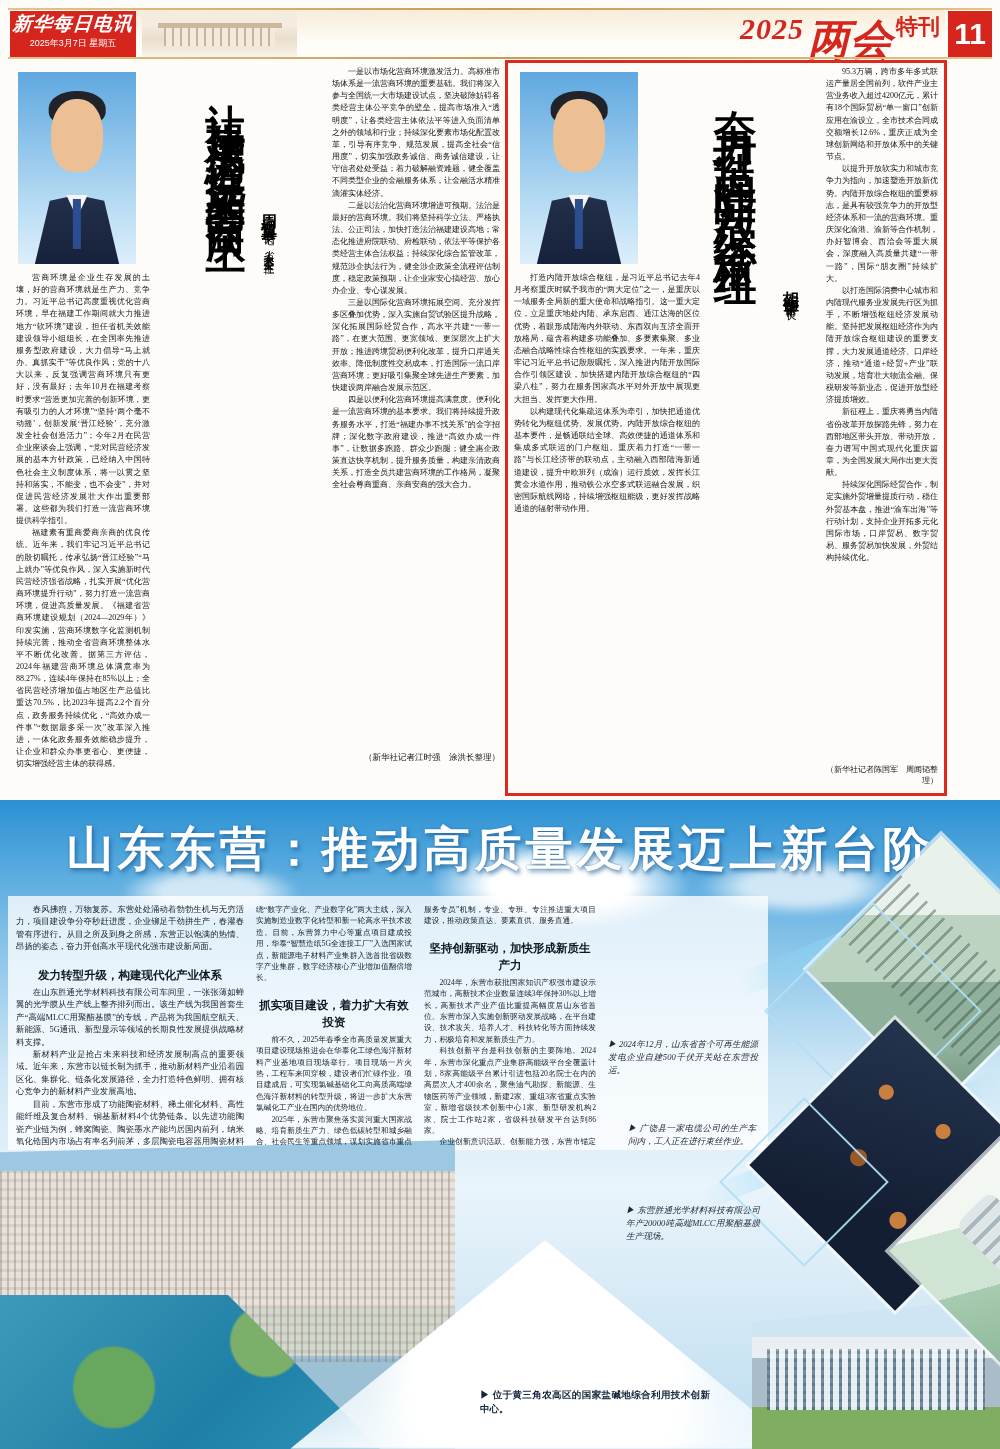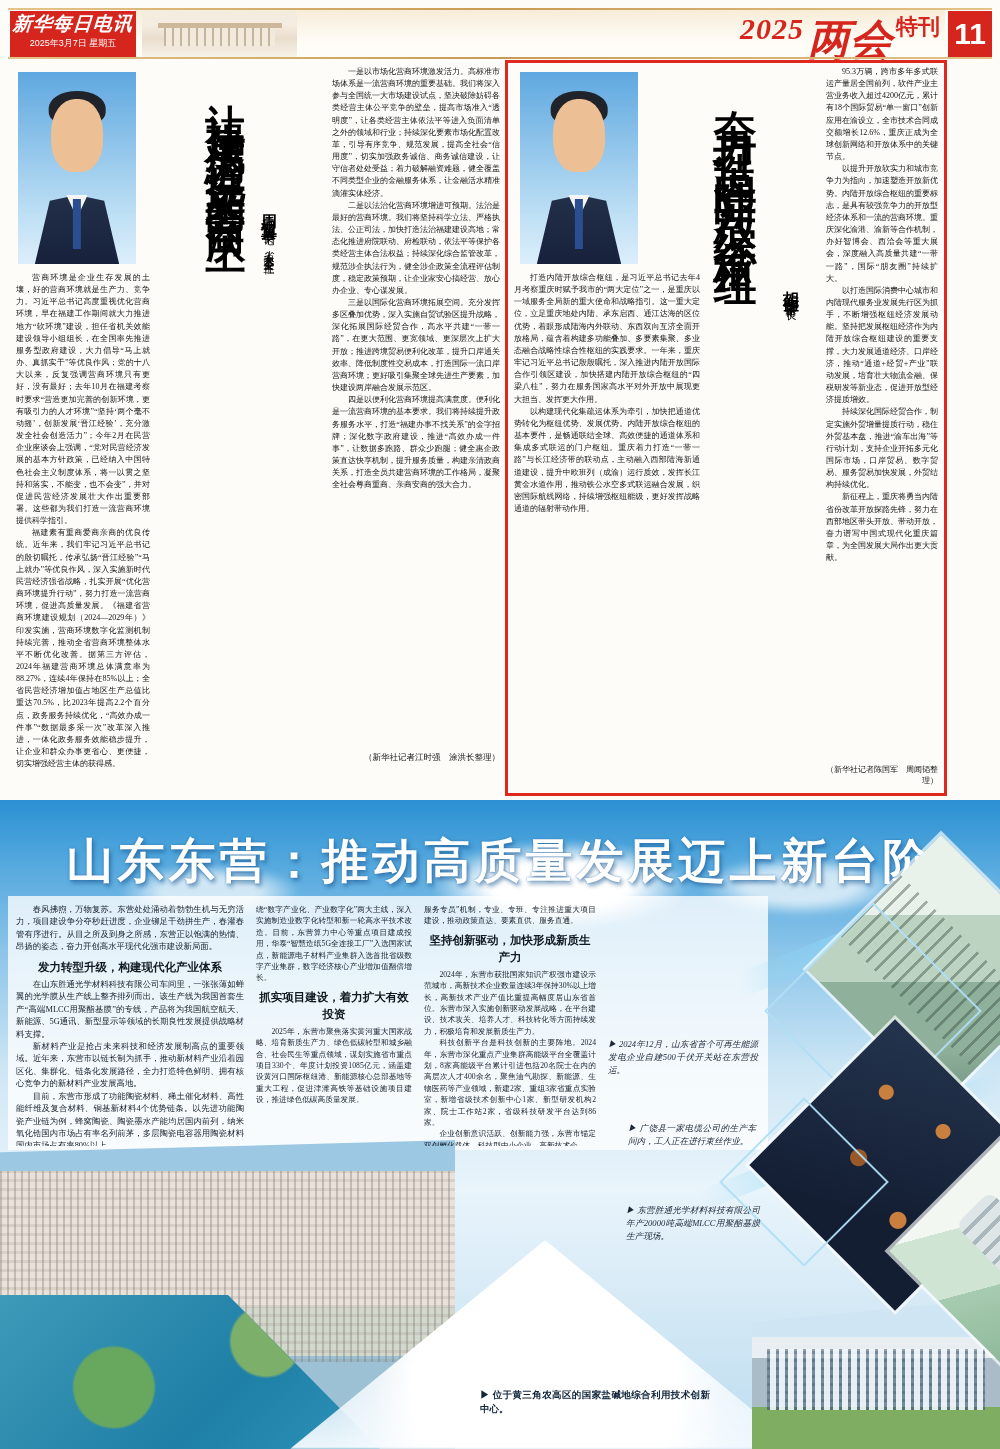--- a/index.html
+++ b/index.html
@@ -36,25 +36,25 @@
   .byline-v .nm{font-size:16px;font-weight:bold;letter-spacing:4px;}
   .byline-v .tt{font-size:11px;letter-spacing:2px;}
   .bodycol{font-size:8px;line-height:1.52;text-align:justify;color:#141414;overflow:hidden;}
   .bodycol p{margin:0;text-indent:2em;}
   .attr{font-size:8.5px;color:#141414;text-align:right;}
   .redbox{border:3px solid #e0291e;}
 
   
   .adv{left:0;top:800px;width:1000px;height:649px;background:linear-gradient(180deg,#2b90d2 0%,#55a9de 10%,#8ec6ea 24%,#cfe7f5 42%,#e9f4fb 60%,#bcdcef 100%);overflow:hidden;}
   .cloud{position:absolute;background:radial-gradient(closest-side,#ffffff 55%,rgba(255,255,255,0));border-radius:50%;filter:blur(3px);}
-  .adv-headline{position:absolute;left:0;top:30px;width:100%;text-align:center;color:#fff;font-family:"Liberation Sans",sans-serif;font-weight:bold;font-size:47px;letter-spacing:4px;text-shadow:2px 3px 4px rgba(20,80,140,.55),0 0 2px rgba(40,110,170,.8);}
+  .adv-headline{position:absolute;left:0;top:18px;width:100%;text-align:center;color:#fff;font-family:"Liberation Sans",sans-serif;font-weight:bold;font-size:47px;letter-spacing:4px;text-shadow:2px 3px 4px rgba(20,80,140,.55),0 0 2px rgba(40,110,170,.8);}
   .adv-panel{position:absolute;left:8px;top:96px;width:760px;height:254px;background:rgba(255,255,255,.78);}
   .adcol{position:absolute;font-size:8.2px;line-height:1.48;text-align:justify;color:#16202c;overflow:hidden;}
   .adcol p{margin:0;text-indent:2em;}
-  .adsub{font-family:"Liberation Sans",sans-serif;font-weight:bold;font-size:11.5px;text-align:center;text-indent:0 !important;margin:5px 0 3px !important;color:#101820;}
+  .adsub{font-family:"Liberation Sans",sans-serif;font-weight:bold;font-size:11.5px;text-align:center;text-indent:0 !important;margin:13px 0 3px !important;color:#101820;}
   .cap{position:absolute;font-size:8.6px;line-height:1.5;color:#1c2738;font-style:italic;text-align:justify;}
   .cap-light{color:#10243a;font-weight:bold;font-style:normal;}
 
   
   .city{left:0;top:340px;width:455px;height:309px;background:linear-gradient(180deg,#9cc8e4 0 10%,#e9e2da 10% 54%,#d3d8cd 54% 70%,#9cc0d4 70% 100%);clip-path:polygon(0 4%,100% 0,100% 100%,0 100%);}
   .city .blds{position:absolute;left:0;top:10%;width:100%;height:62%;background:repeating-linear-gradient(90deg,rgba(125,115,108,.35) 0 2px,rgba(255,255,255,0) 2px 7px),repeating-linear-gradient(0deg,rgba(140,130,120,.18) 0 3px,rgba(255,255,255,0) 3px 9px);}
   .lake{left:0;top:495px;width:380px;height:154px;background:radial-gradient(circle at 30% 60%,#68a85e 0 14%,rgba(0,0,0,0) 15%),radial-gradient(circle at 70% 30%,#7cb06a 0 12%,rgba(0,0,0,0) 13%),linear-gradient(135deg,#3e9ab8,#1f7fa6 60%,#2e93b8);clip-path:polygon(0 0,60% 0,100% 100%,0 100%);}
   .cloudwedge{left:290px;top:440px;width:510px;height:209px;background:radial-gradient(circle at 50% 70%,#ffffff 0 45%,rgba(255,255,255,.4) 60%,rgba(255,255,255,0) 75%),linear-gradient(180deg,rgba(255,255,255,.2),#eef7fd);clip-path:polygon(50% 0,100% 100%,0 100%);filter:blur(1px);}
   .building{left:752px;top:498px;width:248px;height:151px;background:linear-gradient(180deg,#cfe5f3 0 26%,#e9eef2 26% 40%,#a9bcc8 40% 72%,#7fae62 72% 100%);clip-path:polygon(0 16%,100% 0,100% 100%,0 100%);}
   .building .win{position:absolute;left:6%;top:34%;width:88%;height:40%;background:repeating-linear-gradient(90deg,rgba(60,90,110,.5) 0 3px,rgba(240,246,250,.9) 3px 9px),repeating-linear-gradient(0deg,rgba(60,90,110,.35) 0 3px,rgba(255,255,255,0) 3px 8px);}
@@ -135,22 +135,22 @@
 
   <div class="abs bodycol" style="left:514px;top:272px;width:186px;height:508px;">
     <p>打造内陆开放综合枢纽，是习近平总书记去年4月考察重庆时赋予我市的“两大定位”之一，是重庆以一域服务全局新的重大使命和战略指引。这一重大定位，立足重庆地处内陆、承东启西、通江达海的区位优势，着眼形成陆海内外联动、东西双向互济全面开放格局，蕴含着构建多功能叠加、多要素集聚、多业态融合战略性综合性枢纽的实践要求。一年来，重庆牢记习近平总书记殷殷嘱托，深入推进内陆开放国际合作引领区建设，加快搭建内陆开放综合枢纽的“四梁八柱”，努力在服务国家高水平对外开放中展现更大担当、发挥更大作用。</p>
     <p>以构建现代化集疏运体系为牵引，加快把通道优势转化为枢纽优势、发展优势。内陆开放综合枢纽的基本要件，是畅通联结全球、高效便捷的通道体系和集成多式联运的门户枢纽。重庆着力打造“一带一路”与长江经济带的联动点，主动融入西部陆海新通道建设，提升中欧班列（成渝）运行质效，发挥长江黄金水道作用，推动铁公水空多式联运融合发展，织密国际航线网络，持续增强枢纽能级，更好发挥战略通道的辐射带动作用。</p>
   </div>
 
   <div class="abs bodycol" style="left:826px;top:66px;width:112px;height:680px;">
     <p>95.3万辆，跨市多年多式联运产量居全国前列，软件产业主营业务收入超过4200亿元，累计有18个国际贸易“单一窗口”创新应用在渝设立，全市技术合同成交额增长12.6%，重庆正成为全球创新网络和开放体系中的关键节点。</p>
     <p>以提升开放软实力和城市竞争力为指向，加速塑造开放新优势。内陆开放综合枢纽的重要标志，是具有较强竞争力的开放型经济体系和一流的营商环境。重庆深化渝港、渝新等合作机制，办好智博会、西洽会等重大展会，深度融入高质量共建“一带一路”，国际“朋友圈”持续扩大。</p>
     <p>以打造国际消费中心城市和内陆现代服务业发展先行区为抓手，不断增强枢纽经济发展动能。坚持把发展枢纽经济作为内陆开放综合枢纽建设的重要支撑，大力发展通道经济、口岸经济，推动“通道+经贸+产业”联动发展，培育壮大物流金融、保税研发等新业态，促进开放型经济提质增效。</p>
+    <p>新征程上，重庆将勇当内陆省份改革开放探路先锋，努力在西部地区带头开放、带动开放，奋力谱写中国式现代化重庆篇章，为全国发展大局作出更大贡献。</p>
     <p>持续深化国际经贸合作，制定实施外贸增量提质行动，稳住外贸基本盘，推进“渝车出海”等行动计划，支持企业开拓多元化国际市场，口岸贸易、数字贸易、服务贸易加快发展，外贸结构持续优化。</p>
-    <p>新征程上，重庆将勇当内陆省份改革开放探路先锋，努力在西部地区带头开放、带动开放，奋力谱写中国式现代化重庆篇章，为全国发展大局作出更大贡献。</p>
   </div>
   <div class="abs attr" style="left:826px;top:764px;width:112px;font-size:8px;">（新华社记者陈国军　周闻韬整理）</div>
 
   <div class="abs adv">
 
     <div class="cloud" style="left:430px;top:40px;width:260px;height:90px;"></div>
     <div class="cloud" style="left:120px;top:64px;width:180px;height:56px;opacity:.7;"></div>
     <div class="cloud" style="left:700px;top:56px;width:200px;height:60px;opacity:.7;"></div>
 
     <div class="adv-headline">山东东营：推动高质量发展迈上新台阶</div>
@@ -184,20 +184,21 @@
       <p class="adsub">发力转型升级，构建现代化产业体系</p>
       <p>在山东胜通光学材料科技有限公司车间里，一张张薄如蝉翼的光学膜从生产线上整齐排列而出。该生产线为我国首套生产“高端MLCC用聚酯基膜”的专线，产品将为我国航空航天、新能源、5G通讯、新型显示等领域的长期良性发展提供战略材料支撑。</p>
       <p>新材料产业是抢占未来科技和经济发展制高点的重要领域。近年来，东营市以链长制为抓手，推动新材料产业沿着园区化、集群化、链条化发展路径，全力打造特色鲜明、拥有核心竞争力的新材料产业发展高地。</p>
       <p>目前，东营市形成了功能陶瓷材料、稀土催化材料、高性能纤维及复合材料、铜基新材料4个优势链条。以先进功能陶瓷产业链为例，蜂窝陶瓷、陶瓷墨水产能均居国内前列，纳米氧化锆国内市场占有率名列前茅，多层陶瓷电容器用陶瓷材料国内市场占有率80%以上。</p>
 
     </div>
 
     <div class="adcol" style="left:256px;top:104px;width:156px;height:242px;font-size:7.7px;">
       <p style="text-indent:0;">绕“数字产业化、产业数字化”两大主线，深入实施制造业数字化转型和新一轮高水平技术改造。目前，东营算力中心等重点项目建成投用，华泰“智慧造纸5G全连接工厂”入选国家试点，新能源电子材料产业集群入选首批省级数字产业集群，数字经济核心产业增加值翻倍增长。</p>
       <p class="adsub">抓实项目建设，着力扩大有效投资</p>
+      <p>前不久，2025年春季全市高质量发展重大项目建设现场推进会在华泰化工绿色海洋新材料产业基地项目现场举行。项目现场一片火热，工程车来回穿梭，建设者们忙碌作业。项目建成后，可实现氯碱基础化工向高质高端绿色海洋新材料的转型升级，将进一步扩大东营氯碱化工产业在国内的优势地位。</p>
       <p>2025年，东营市聚焦落实黄河重大国家战略、培育新质生产力、绿色低碳转型和城乡融合、社会民生等重点领域，谋划实施省市重点项目330个、年度计划投资1085亿元，涵盖建设黄河口国际枢纽港、新能源核心总部基地等重大工程，促进津潍高铁等基础设施项目建设，推进绿色低碳高质量发展。</p>
 
     </div>
 
     <div class="adcol" style="left:424px;top:104px;width:172px;height:242px;font-size:7.7px;">
       <p style="text-indent:0;">服务专员”机制，专业、专班、专注推进重大项目建设，推动政策直达、要素直供、服务直通。</p>
       <p class="adsub">坚持创新驱动，加快形成新质生产力</p>
       <p>2024年，东营市获批国家知识产权强市建设示范城市，高新技术企业数量连续3年保持30%以上增长，高新技术产业产值比重提高幅度居山东省首位。东营市深入实施创新驱动发展战略，在平台建设、技术攻关、培养人才、科技转化等方面持续发力，积极培育和发展新质生产力。</p>
       <p>科技创新平台是科技创新的主要阵地。2024年，东营市深化重点产业集群高能级平台全覆盖计划，8家高能级平台累计引进包括20名院士在内的高层次人才400余名，聚焦油气勘探、新能源、生物医药等产业领域，新建2家、重组3家省重点实验室，新增省级技术创新中心1家、新型研发机构2家、院士工作站2家，省级科技研发平台达到86家。</p>
       <p>企业创新意识活跃、创新能力强，东营市锚定双创孵化载体—科技型中小企业—高新技术企</p>

